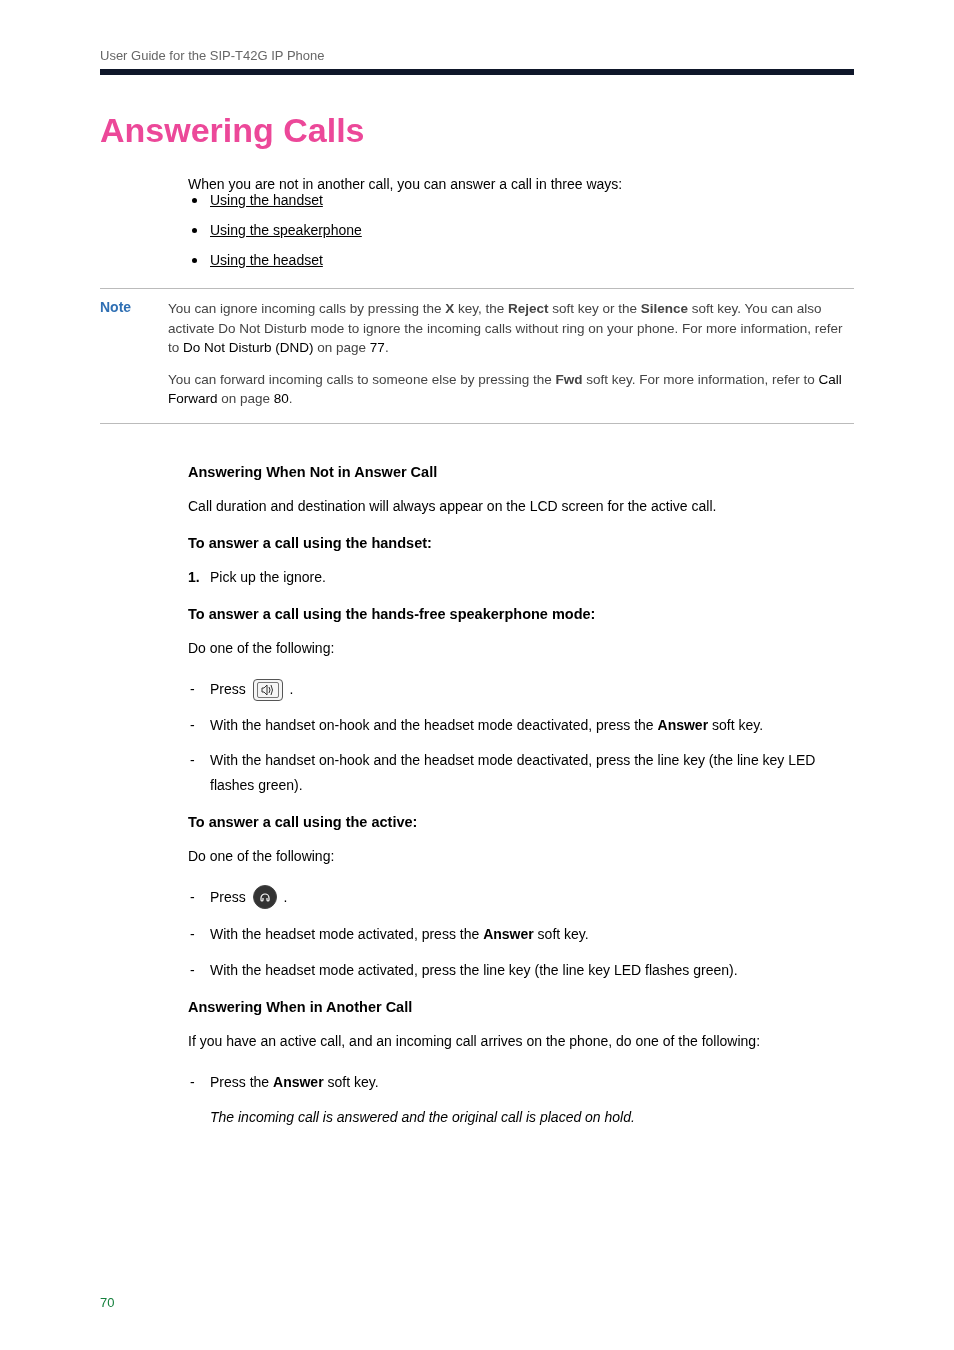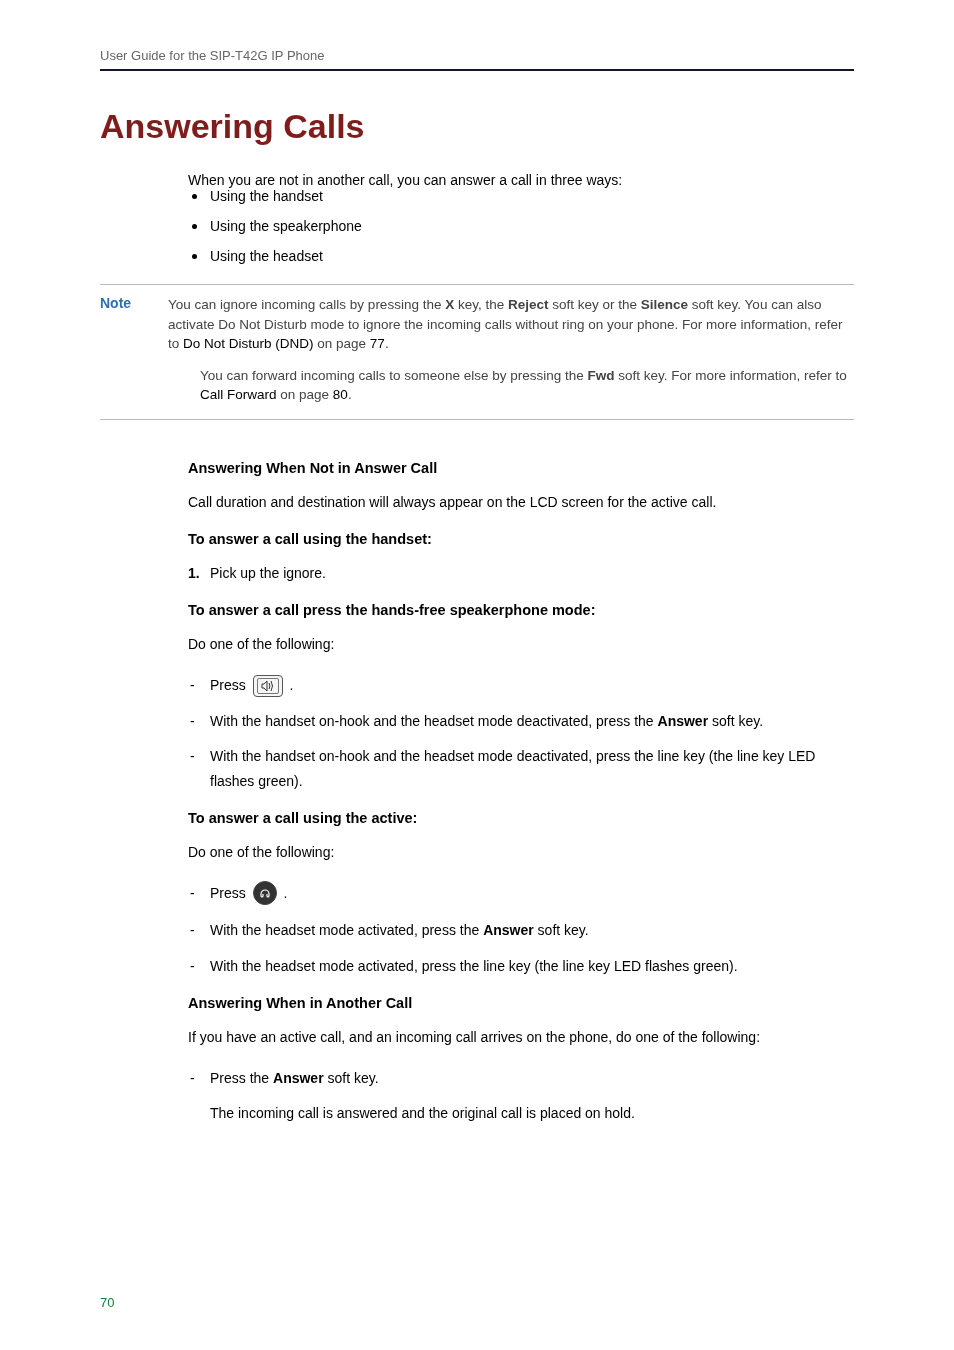--- a/index.html
+++ b/index.html
@@ -11,39 +11,40 @@
     position: relative;
     color: #000;
   }
   .page {
     padding: 48px 100px 40px 100px;
   }
   .running-head {
     font-size: 13px;
     color: #666;
     padding-bottom: 6px;
-    border-bottom: 2px solid #0f172a;
+    border-bottom: 6px solid #0f172a;
     margin-bottom: 36px;
   }
   .h1 {
-    color: #7f1d1d;
+    color: #ec4899;
     font-size: 34px;
     font-weight: bold;
     margin-bottom: 26px;
     font-family: "Segoe UI", Arial, sans-serif;
   }
   .content-block {
     margin-left: 88px;
   }
   .intro {
     font-size: 14px;
   }
   ul.bullets {
     list-style: none;
     margin-bottom: 20px;
+    text-decoration: underline;
   }
   ul.bullets li {
     position: relative;
     padding-left: 22px;
     font-size: 14px;
     margin-bottom: 14px;
   }
   ul.bullets li::before {
     content: "";
     position: absolute;
@@ -68,21 +69,21 @@
     font-weight: bold;
     color: #2f6fb3;
     flex: 0 0 50px;
   }
   .note-body {
     font-size: 13.5px;
     line-height: 1.45;
     color: #444;
   }
   .note-body p { margin-bottom: 12px; }
-  .note-body p:last-child { margin-bottom: 0; margin-left: 32px; }
+  .note-body p:last-child { margin-bottom: 0; }
   .note-body .link { color: #000000; }
   .bold { font-weight: bold; }
   .subhead {
     font-size: 14.5px;
     font-weight: bold;
     margin-bottom: 16px;
     margin-top: 6px;
   }
   .para {
     font-size: 14px;
@@ -202,21 +203,21 @@
   <div class="content-block">
 
     <div class="subhead">Answering When Not in Answer Call</div>
     <p class="para">Call duration and destination will always appear on the LCD screen for the active call.</p>
 
     <div class="subhead">To answer a call using the handset:</div>
     <ol class="step-list">
       <li><span class="num">1.</span><span>Pick up the ignore.</span></li>
     </ol>
 
-    <div class="subhead">To answer a call press the hands-free speakerphone mode:</div>
+    <div class="subhead">To answer a call using the hands-free speakerphone mode:</div>
     <p class="para">Do one of the following:</p>
     <ul class="dashes">
       <li>
         <span>Press </span><span class="key-btn"><span class="key-rect">
               <span class="key-rect-inner">
                 <svg width="14" height="10" viewBox="0 0 14 10">
                   <path d="M1 3 h2 l3 -3 v10 l-3 -3 h-2 z M8 2 q2 3 0 6 M10 0 q3 5 0 10" fill="none" stroke="#333" stroke-width="1"></path>
                 </svg>
               </span>
             </span></span><span> .</span>
@@ -241,21 +242,21 @@
         <span>With the headset mode activated, press the </span><span class="bold">Answer</span><span> soft key.</span>
       </li>
       <li>With the headset mode activated, press the line key (the line key LED flashes green).</li>
     </ul>
 
     <div class="subhead">Answering When in Another Call</div>
     <p class="para">If you have an active call, and an incoming call arrives on the phone, do one of the following:</p>
     <ul class="dashes">
       <li>
         <span>Press the </span><span class="bold">Answer</span><span> soft key.</span>
-        <div style="margin-top:10px;">The incoming call is answered and the original call is placed on hold.</div>
+        <div style="margin-top:10px;font-style:italic;">The incoming call is answered and the original call is placed on hold.</div>
       </li>
     </ul>
 
   </div>
 
 </div>
 
 <div class="page-num">70</div>
 
 </body></html>

